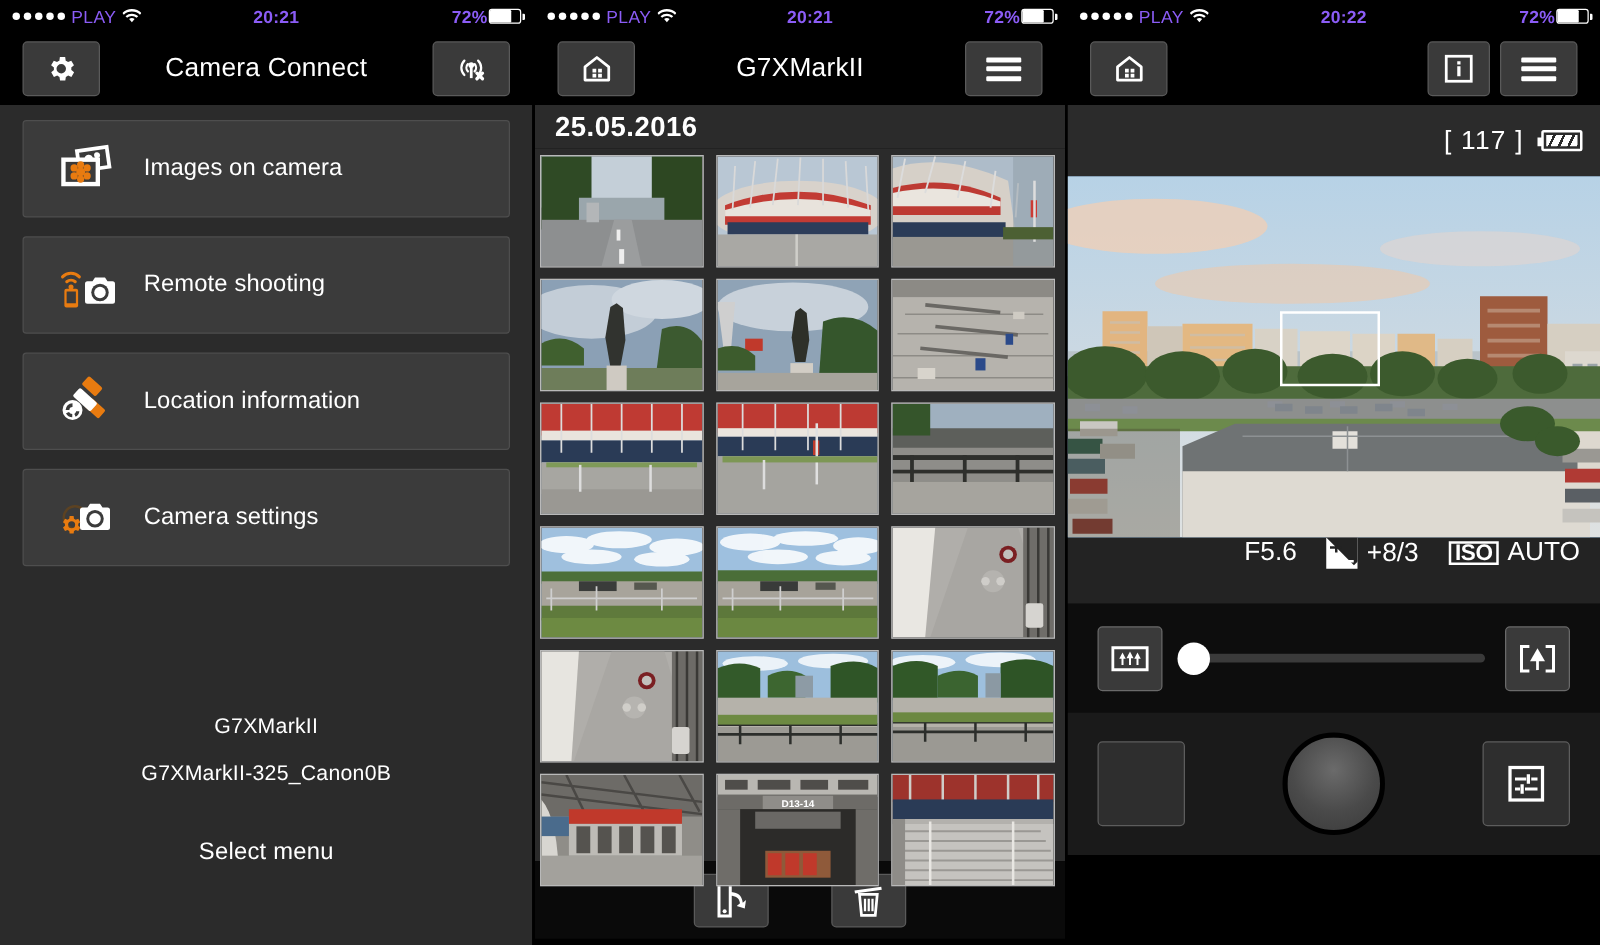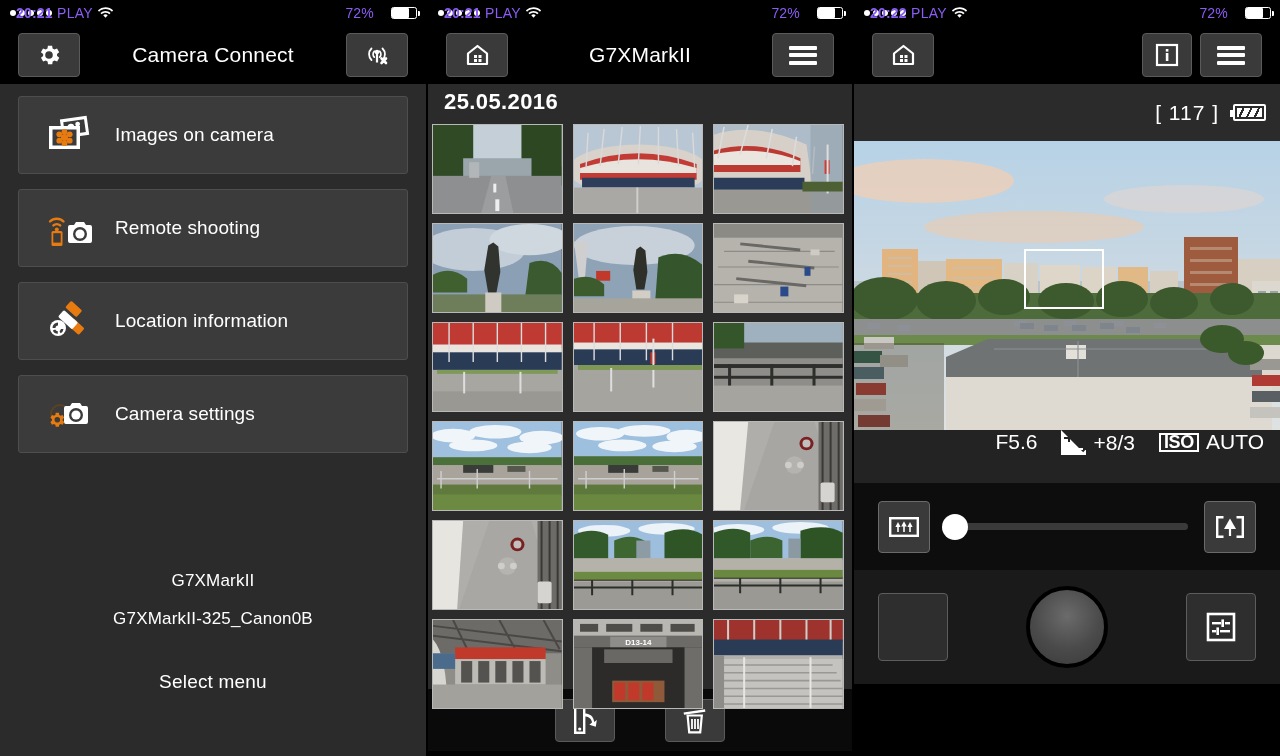--- a/index.html
+++ b/index.html
@@ -20,26 +20,26 @@
     height:26px; background:#000; color:#8b5cf6;
     display:flex; align-items:center; position:relative;
     font-size:14px; font-weight:bold; letter-spacing:0.2px;
   }
   .sb-left { display:flex; align-items:center; gap:5px; padding-left:10px; }
   .sb-dots { display:flex; gap:3px; align-items:center; }
   .sb-dots i { width:6px; height:6px; border-radius:50%; background:#fff; display:block; }
   .sb-carrier { font-size:14px; font-weight:normal; letter-spacing:0.3px; }
   .wifi-ico { width:15px; height:12px; display:block; }
   .sb-center {
-    position:absolute; left:16px; right:0; 
+    position:absolute; left:16px; right:0; text-align:center;
     font-size:14px; font-weight:bold;
   }
   .sb-right {
-    margin-left:auto; padding-right:9px; display:flex; align-items:center; gap:17px;
-    font-size:14px; font-weight:normal;
+    margin-left:auto; padding-right:9px; display:flex; align-items:center; gap:1px;
+    font-size:14px; font-weight:bold;
   }
   .batt {
     width:26px; height:12px; border:1px solid #fff; border-radius:2.5px;
     position:relative; display:inline-block;
   }
   .batt::after {
     content:""; position:absolute; right:-3.5px; top:3px;
     width:2px; height:5px; background:#fff; border-radius:0 1px 1px 0;
   }
   .batt i { display:block; height:100%; background:#fff; border-radius:1px; }

